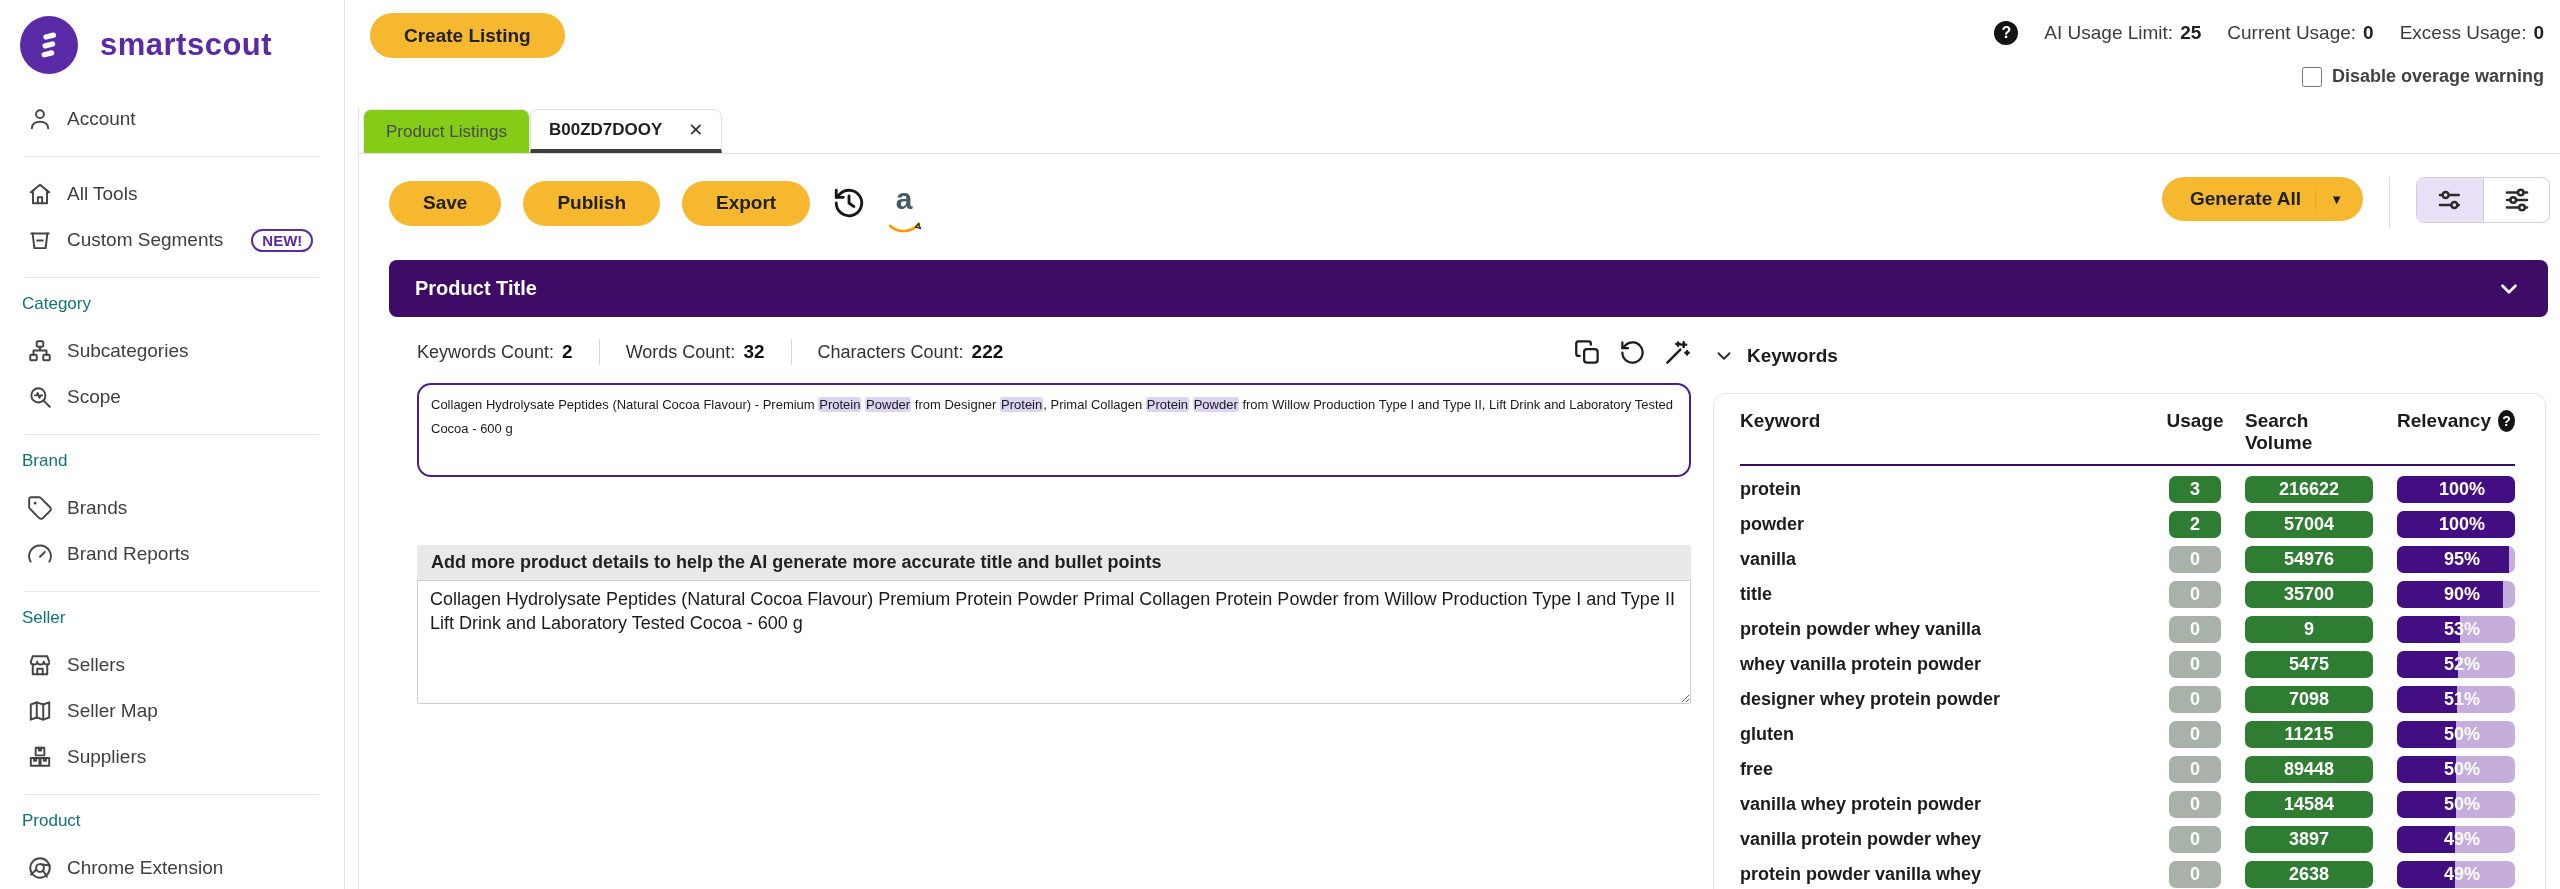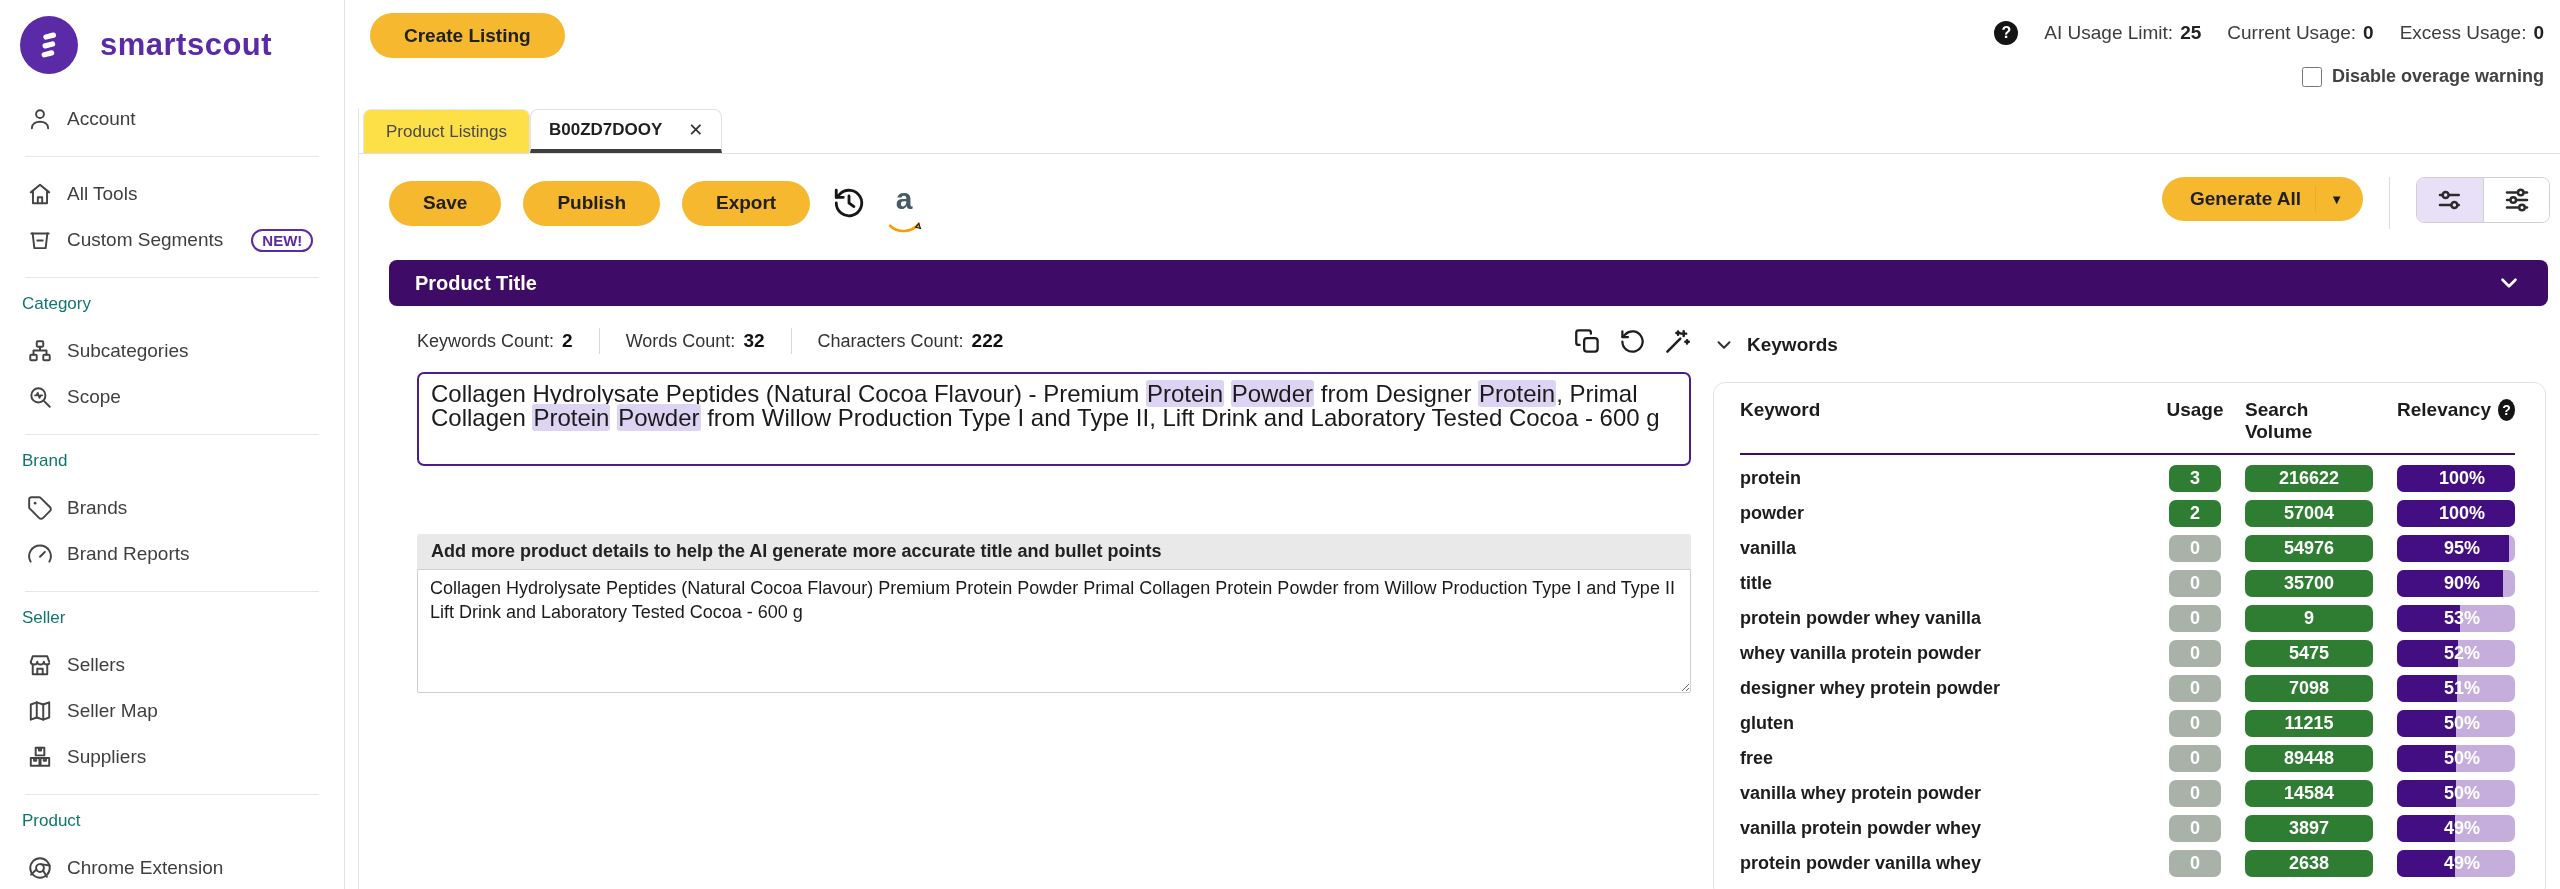--- a/index.html
+++ b/index.html
@@ -37,21 +37,21 @@
             font-size:16px;font-weight:bold;display:flex;align-items:center;justify-content:center;flex:0 0 auto;}
   .stat{display:flex;align-items:baseline;gap:7px;font-size:19px;color:#3d3d3d;}
   .stat b{font-size:19px;color:#222;}
   .overage-row{position:absolute;right:16px;top:66px;display:flex;align-items:center;gap:10px;
                font-size:18px;font-weight:600;color:#424242;}
   .overage-row input{width:20px;height:20px;margin:0;accent-color:#bbb;}
 
   .frame{position:absolute;left:12px;top:108px;right:0;bottom:0;border-left:1px solid #e6e6e6;}
   .tabstrip{height:45px;display:flex;align-items:flex-end;border-bottom:1px solid #e0e0e0;padding-left:4px;}
   .tab{height:44px;display:flex;align-items:center;padding:12px 22px;font-size:17px;color:#4a4a4a;
-       background:#fde047;border:1px solid #e6e6e6;border-bottom:none;border-radius:8px 8px 0 0;
+       background:#84cc16;border:1px solid #e6e6e6;border-bottom:none;border-radius:8px 8px 0 0;
        cursor:pointer;box-sizing:border-box;}
   .tab.active{background:#fff;border-color:#e2e2e2;font-weight:bold;color:#1f1f1f;
               border-bottom:4px solid #3f3f3f;padding:0 18px;}
   .tab-close{margin-left:26px;font-size:18px;font-weight:normal;color:#333;cursor:pointer;}
 
   .workspace{position:relative;}
   .toolbar{display:flex;align-items:center;gap:22px;margin:23px 10px 0 30px;}
   .icon-btn{background:none;border:none;padding:0;cursor:pointer;display:inline-flex;align-items:center;}
   .icon-btn svg{width:34px;height:34px;stroke:#161616;}
   .amazon-ic{position:relative;width:32px;height:36px;}
@@ -61,39 +61,39 @@
   .gen-sep{width:1px;height:26px;background:#d9a32a;opacity:.55;}
   .gen-caret{font-size:13px;color:#1c1c1c;}
   .v-div{width:1px;height:52px;background:#ddd;margin:0 26px;}
   .toggle-group{display:flex;border:1px solid #cfcfcf;border-radius:8px;overflow:hidden;}
   .toggle-btn{width:66px;height:44px;background:#fff;border:none;cursor:pointer;
               display:flex;align-items:center;justify-content:center;}
   .toggle-btn.active{background:#E8E0F7;}
   .toggle-btn svg{width:30px;height:30px;stroke:#2b2b2b;}
   .toggle-btn + .toggle-btn{border-left:1px solid #cfcfcf;}
 
-  .section-bar{margin:31px 12px 0 30px;height:46px;background:#3E0C66;border-radius:8px;
+  .section-bar{margin:31px 12px 0 30px;height:57px;background:#3E0C66;border-radius:8px;
                display:flex;align-items:center;padding:0 26px;box-sizing:border-box;}
   .section-bar .t{color:#fff;font-size:20px;font-weight:bold;}
   .section-bar .chev{margin-left:auto;cursor:pointer;display:flex;}
   .section-bar svg{width:26px;height:26px;stroke:#fff;}
 
   .body-row{display:flex;margin:18px 14px 0 58px;align-items:flex-start;}
   .left-col{width:1274px;flex:0 0 auto;}
   .right-col{flex:1;margin-left:22px;min-width:0;}
 
   .counts-row{display:flex;align-items:center;height:34px;}
   .count-item{display:flex;align-items:baseline;gap:8px;font-size:18px;color:#333;}
   .count-item b{font-size:19px;color:#111;}
   .count-sep{width:1px;height:26px;background:#d8d8d8;margin:0 26px;}
   .edit-icons{margin-left:auto;display:flex;align-items:center;gap:18px;}
   .edit-icons .icon-btn svg{width:27px;height:27px;stroke:#1d1d1d;}
 
-  .title-box{margin-top:14px;height:74px;border:2px solid #4A1D8F;border-radius:7px;
-             padding:8px 12px;font-size:24px;line-height:24px;color:#1b1b1b;overflow:hidden;cursor:text;}
+  .title-box{margin-top:14px;height:74px;border:2px solid #4A1D8F;border-radius:14px;
+             padding:8px 12px;font-size:13px;line-height:24px;color:#1b1b1b;overflow:hidden;cursor:text;}
   .hl{background:#DDD3F2;border-radius:3px;padding:0 1px;}
 
   .details-header{margin-top:68px;background:#E9E9E9;padding:7px 14px;font-size:18px;font-weight:bold;
                   color:#222;border-radius:3px 3px 0 0;}
   .details-area{display:block;width:1274px;height:124px;box-sizing:border-box;border:1px solid #cfcfcf;
                 border-radius:0 0 2px 2px;padding:6px 12px;font-family:inherit;font-size:18px;
                 line-height:24px;color:#1b1b1b;resize:both;outline:none;}
 
   
   .kw-header{display:flex;align-items:center;gap:12px;margin-top:4px;height:34px;cursor:pointer;}

